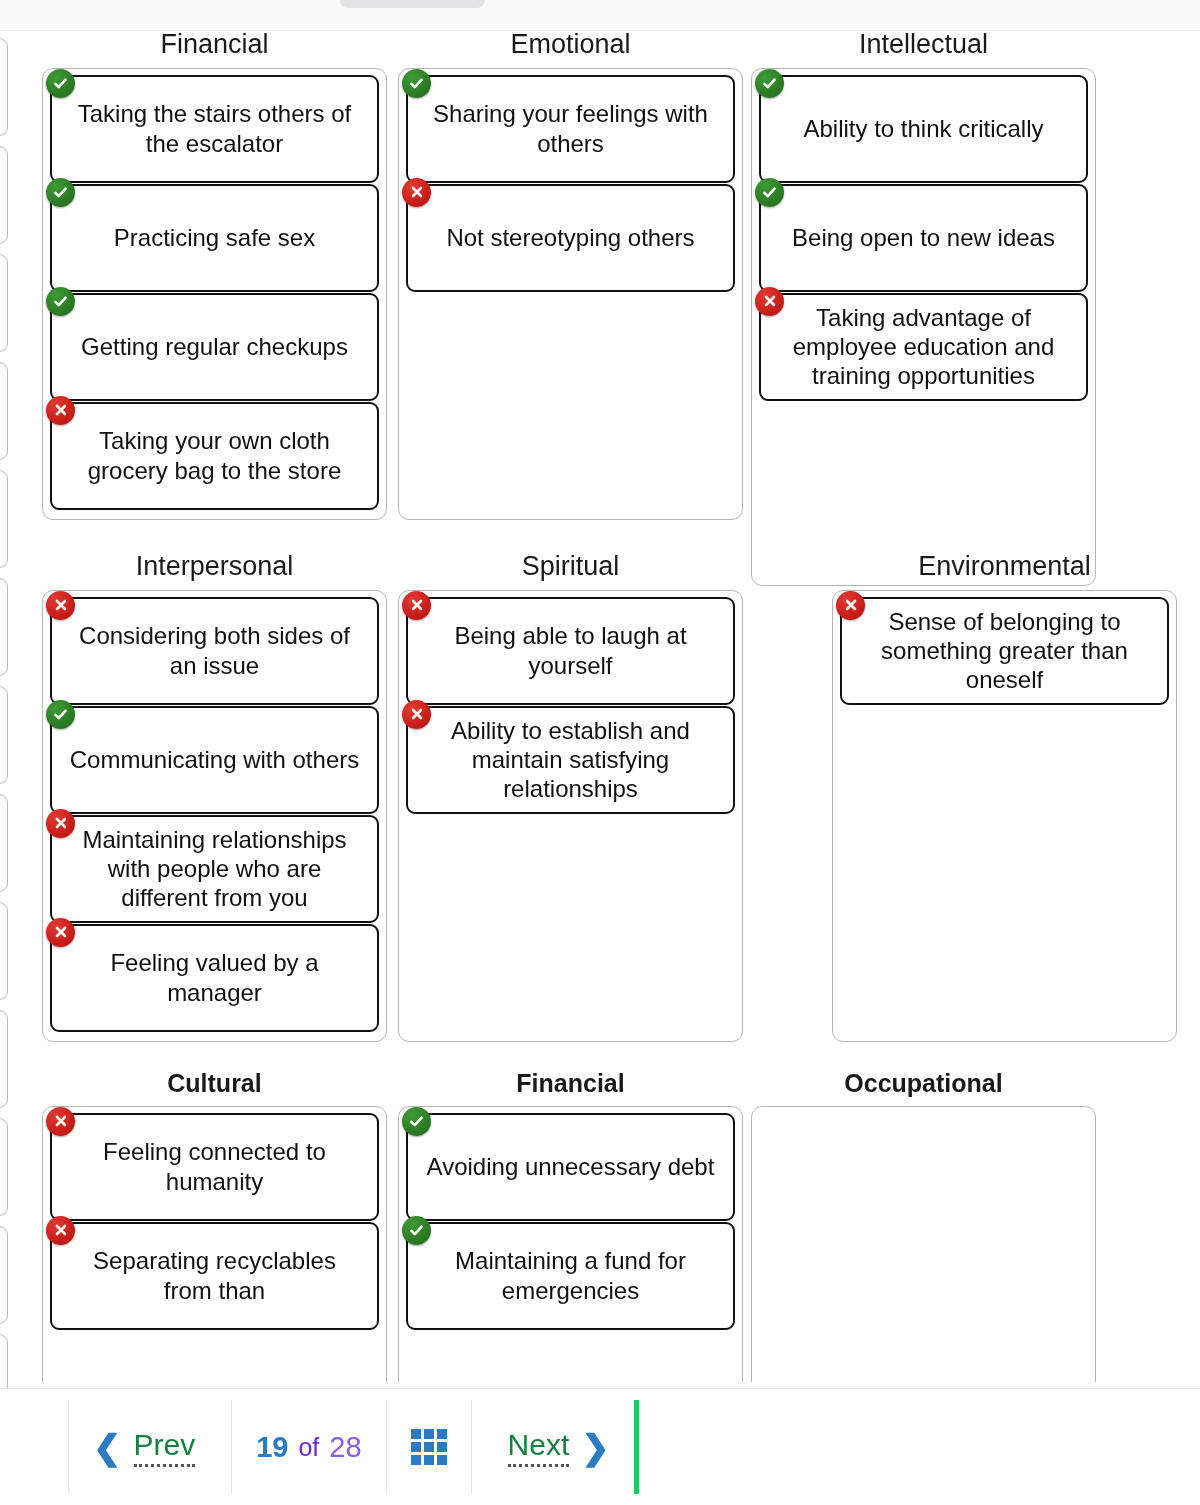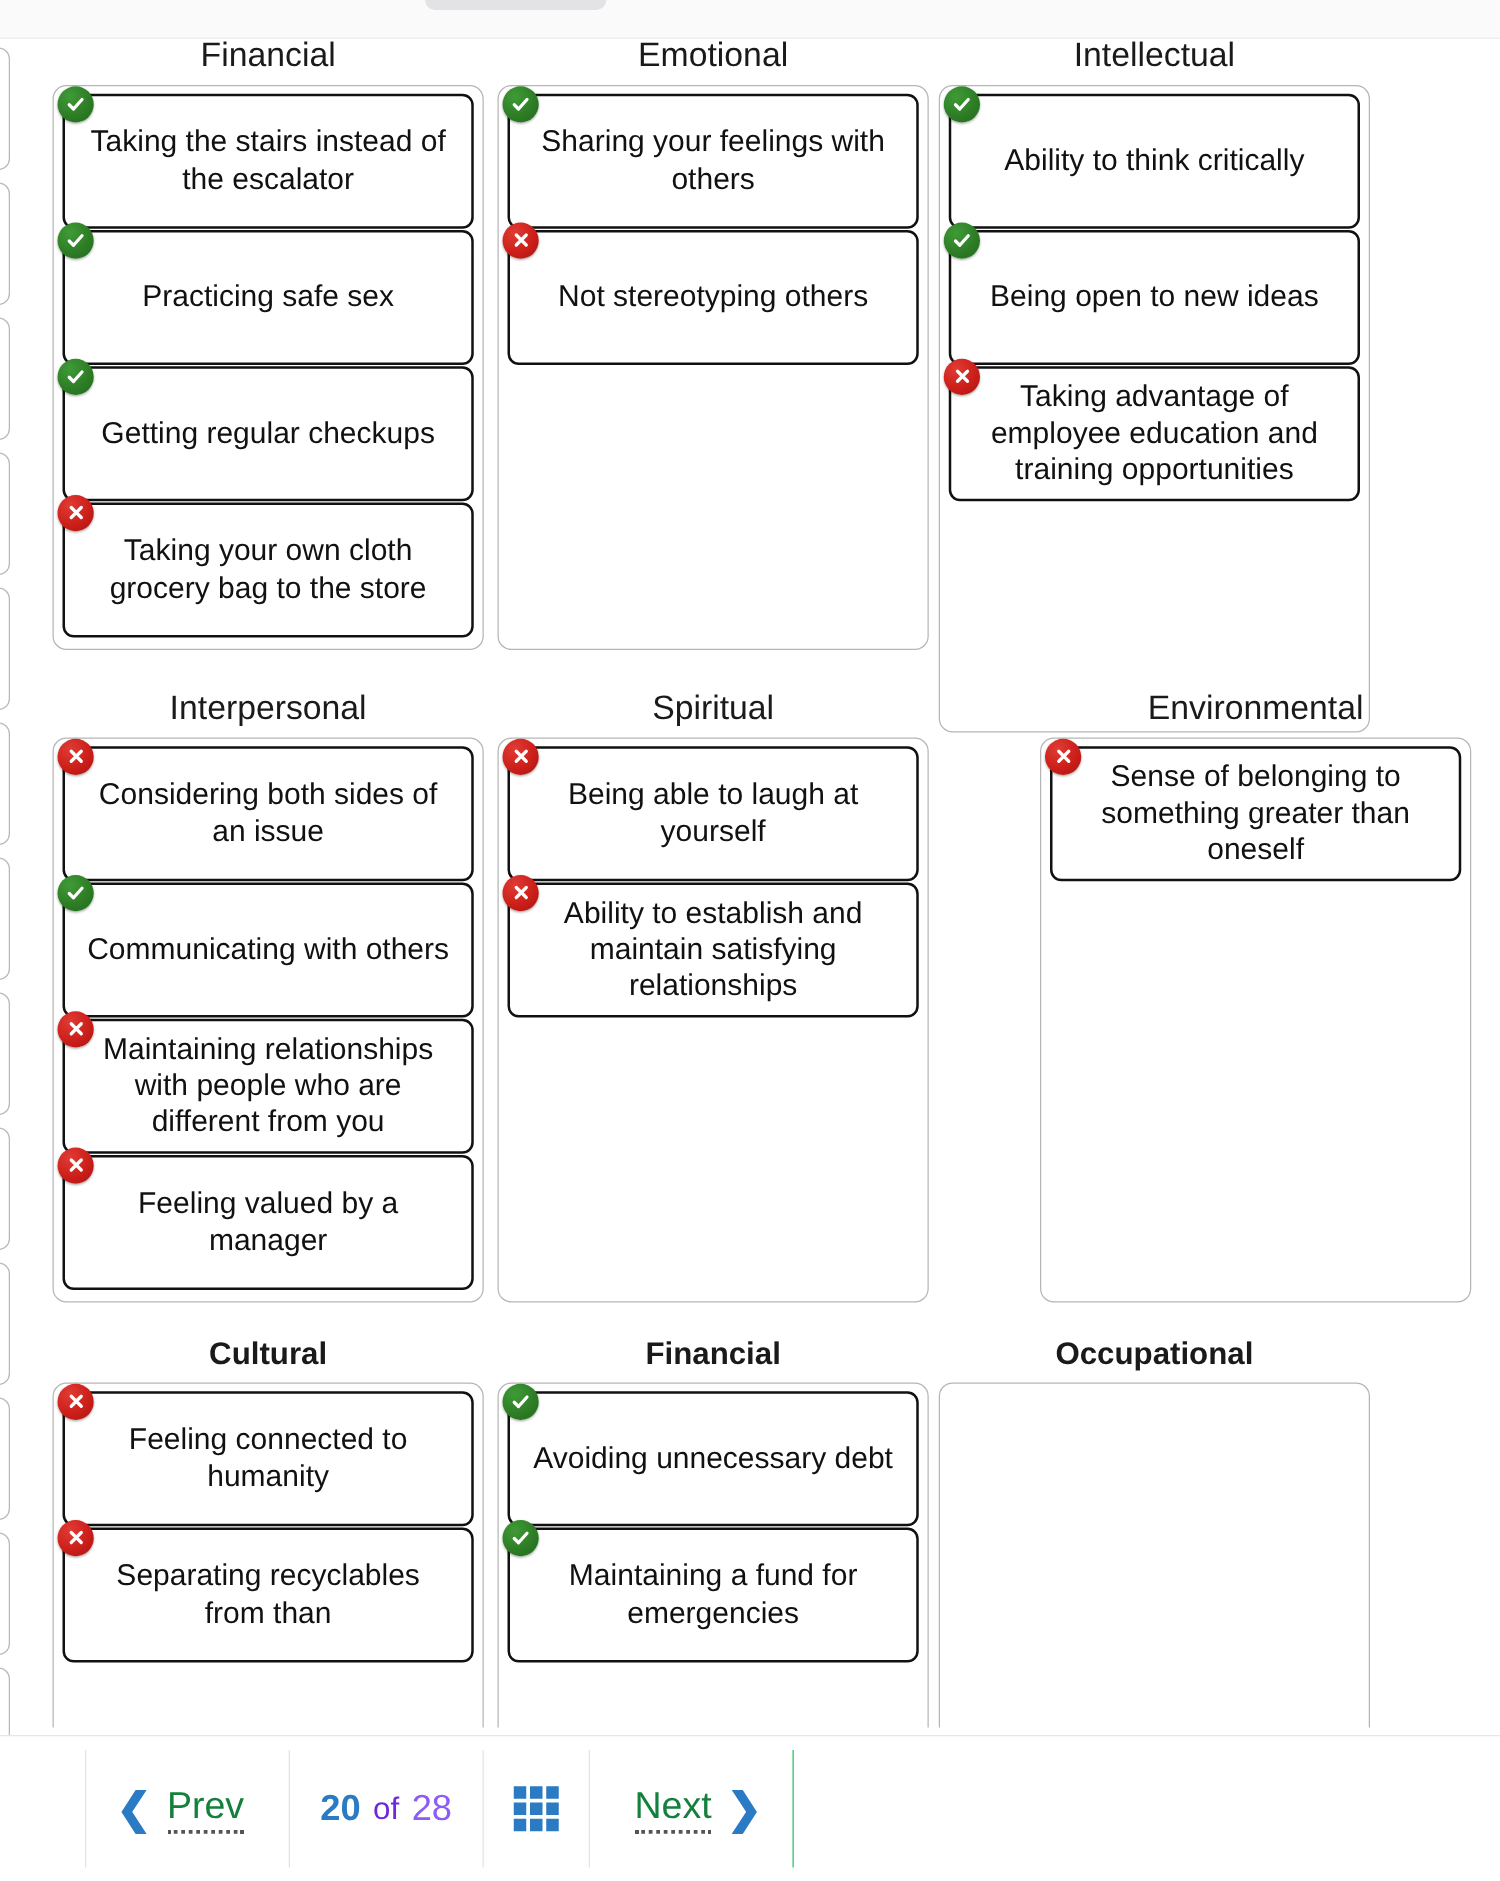--- a/index.html
+++ b/index.html
@@ -150,21 +150,21 @@
   }
   .nav-cell {
     display: flex;
     align-items: center;
     justify-content: center;
     border-left: 1px solid #e3e3e3;
     padding: 0 24px;
     height: 94px;
     box-sizing: border-box;
   }
-  .nav-cell.last { border-right: 1px solid #22c55e; }
+  .nav-cell.last { border-right: 5px solid #22c55e; }
 
   .chev {
     color: #2b7bc4;
     font-size: 34px;
     line-height: 1;
     font-weight: bold;
   }
   .nav-link-text {
     font-size: 30px;
     color: #15803d;
@@ -226,21 +226,21 @@
     <div class="grid-row" style="top: 0px;">
       <div class="col" style="left: 42px;">
         <div class="col-heading">Financial</div>
         <div class="dropzone" style="height: 452px;">
           <div class="card">
             <span class="badge correct">
               <svg width="17" height="17" viewBox="0 0 17 17">
                 <path d="M3.4 8.8 L6.8 12.2 L13.6 4.6" stroke="#ffffff" stroke-width="2.6" fill="none" stroke-linecap="round" stroke-linejoin="round"></path>
               </svg>
             </span>
-            <div class="card-text">Taking the stairs instead of the escalator</div>
+            <div class="card-text">Taking the stairs others of the escalator</div>
           </div>
           <div class="card">
             <span class="badge correct">
               <svg width="17" height="17" viewBox="0 0 17 17">
                 <path d="M3.4 8.8 L6.8 12.2 L13.6 4.6" stroke="#ffffff" stroke-width="2.6" fill="none" stroke-linecap="round" stroke-linejoin="round"></path>
               </svg>
             </span>
             <div class="card-text">Practicing safe sex</div>
           </div>
           <div class="card">
@@ -435,21 +435,21 @@
     </div>
   </div>
 
 <div id="bottom-nav">
   <div id="nav-inner">
     <div class="nav-cell">
       <span class="chev">❮</span>
       <span class="nav-link-text">Prev</span>
     </div>
     <div class="nav-cell">
-      <span class="page-num">20</span>
+      <span class="page-num">19</span>
       <span class="page-of">of</span>
       <span class="page-total">28</span>
     </div>
     <div class="nav-cell">
       <span class="grid-icon">
         <i></i>
           <i></i>
           <i></i>
           <i></i>
           <i></i>

